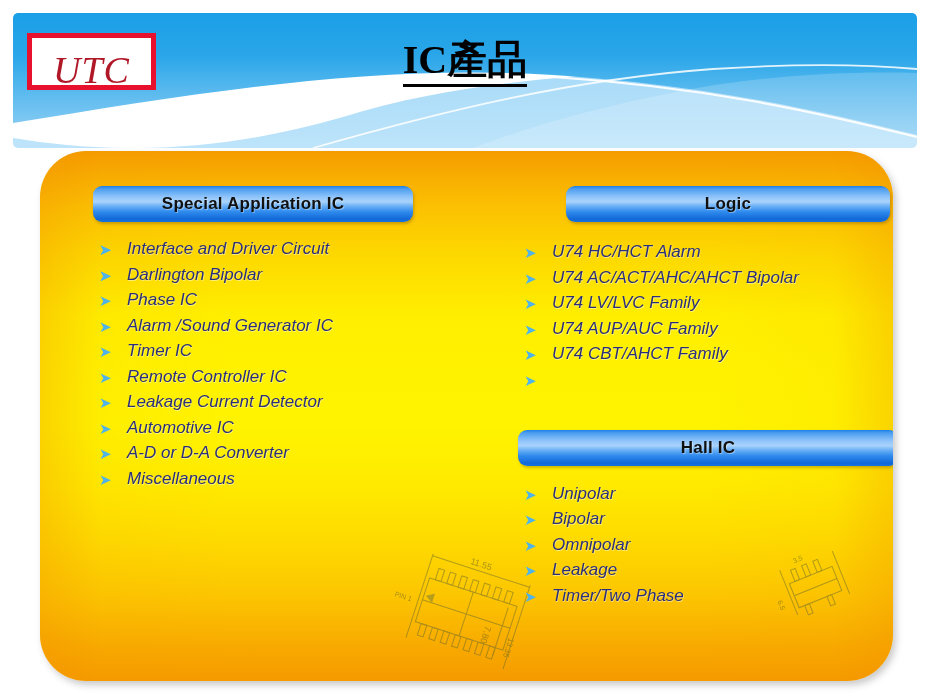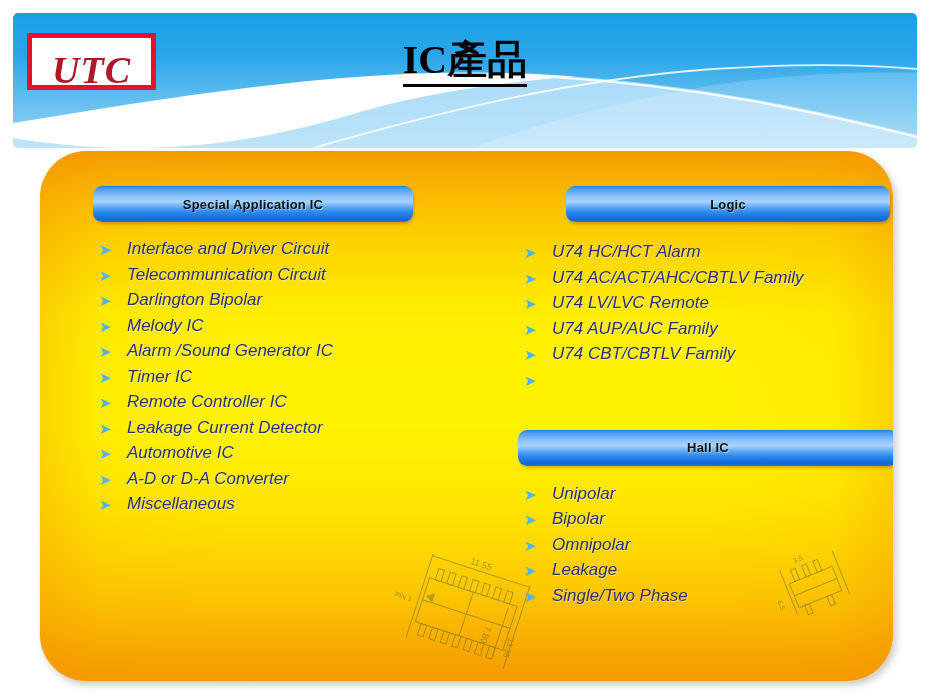--- a/index.html
+++ b/index.html
@@ -50,21 +50,21 @@
     background: #ffffff;
     border: 5px solid #e8112d;
     box-sizing: border-box;
     display: flex;
     align-items: center;
     justify-content: center;
   }
   #logo-text {
     font-family: "Liberation Serif", serif;
     font-style: italic;
-    font-weight: 700;
+    font-weight: 400;
     font-size: 38px;
     letter-spacing: 1px;
     color: #b01828;
     line-height: 1;
     transform: translateY(-1px);
     margin-top: 18px;
   }
 
   
   #slide-title {
@@ -157,21 +157,21 @@
       #1169d8 92%,
       #1873dd 100%);
     box-shadow: 1px 2px 3px rgba(90,60,0,0.30);
     display: flex;
     align-items: center;
     justify-content: center;
   }
   .section-header-label {
     font-family: "Liberation Sans", sans-serif;
     font-weight: 700;
-    font-size: 13px;
+    font-size: 17px;
     color: #101010;
     letter-spacing: 0.2px;
     text-shadow: 1px 1px 0 rgba(255,255,255,0.35);
     white-space: nowrap;
   }
   #hdr-hall { width: 380px; }
   #hdr-logic { width: 324px; margin-left: 48px; }
   #hdr-special { width: 320px; }
 
   
@@ -320,29 +320,28 @@
       <ul class="bullet-list" id="list-special">
         <li class="bullet-item">
           <span class="arrow">➤</span>
         </li>
         <li class="bullet-item">
           <span class="arrow">➤</span>
           <span>Interface and Driver Circuit</span>
         </li>
         <li class="bullet-item">
           <span class="arrow">➤</span>
-          <span>Telecommunication Circuit</span>
         </li>
         <li class="bullet-item">
           <span class="arrow">➤</span>
           <span>Darlington Bipolar</span>
         </li>
         <li class="bullet-item">
           <span class="arrow">➤</span>
-          <span>Melody IC</span>
+          <span>Phase IC</span>
         </li>
         <li class="bullet-item">
           <span class="arrow">➤</span>
           <span>Alarm /Sound Generator IC</span>
         </li>
         <li class="bullet-item">
           <span class="arrow">➤</span>
           <span>Timer IC</span>
         </li>
         <li class="bullet-item">
@@ -375,33 +374,33 @@
           <span class="section-header-label">Logic</span>
         </div>
 
         <ul class="bullet-list" id="list-logic">
           <li class="bullet-item">
             <span class="arrow">➤</span>
             <span>U74 HC/HCT Alarm</span>
           </li>
           <li class="bullet-item">
             <span class="arrow">➤</span>
-            <span>U74 AC/ACT/AHC/CBTLV Family</span>
-          </li>
-          <li class="bullet-item">
-            <span class="arrow">➤</span>
-            <span>U74 LV/LVC Remote</span>
+            <span>U74 AC/ACT/AHC/AHCT Bipolar</span>
+          </li>
+          <li class="bullet-item">
+            <span class="arrow">➤</span>
+            <span>U74 LV/LVC Family</span>
           </li>
           <li class="bullet-item">
             <span class="arrow">➤</span>
             <span>U74 AUP/AUC Family</span>
           </li>
           <li class="bullet-item">
             <span class="arrow">➤</span>
-            <span>U74 CBT/CBTLV Family</span>
+            <span>U74 CBT/AHCT Family</span>
           </li>
           <li class="bullet-item">
             <span class="arrow">➤</span>
           </li>
         </ul>
       </div>
 
       <div id="hall-block">
         <div class="section-header" id="hdr-hall">
           <span class="section-header-label">Hall IC</span>
@@ -419,20 +418,20 @@
           <li class="bullet-item">
             <span class="arrow">➤</span>
             <span>Omnipolar</span>
           </li>
           <li class="bullet-item">
             <span class="arrow">➤</span>
             <span>Leakage</span>
           </li>
           <li class="bullet-item">
             <span class="arrow">➤</span>
-            <span>Single/Two Phase</span>
+            <span>Timer/Two Phase</span>
           </li>
         </ul>
       </div>
 
     </div>
   </div>
 </div>
 
 </body></html>

